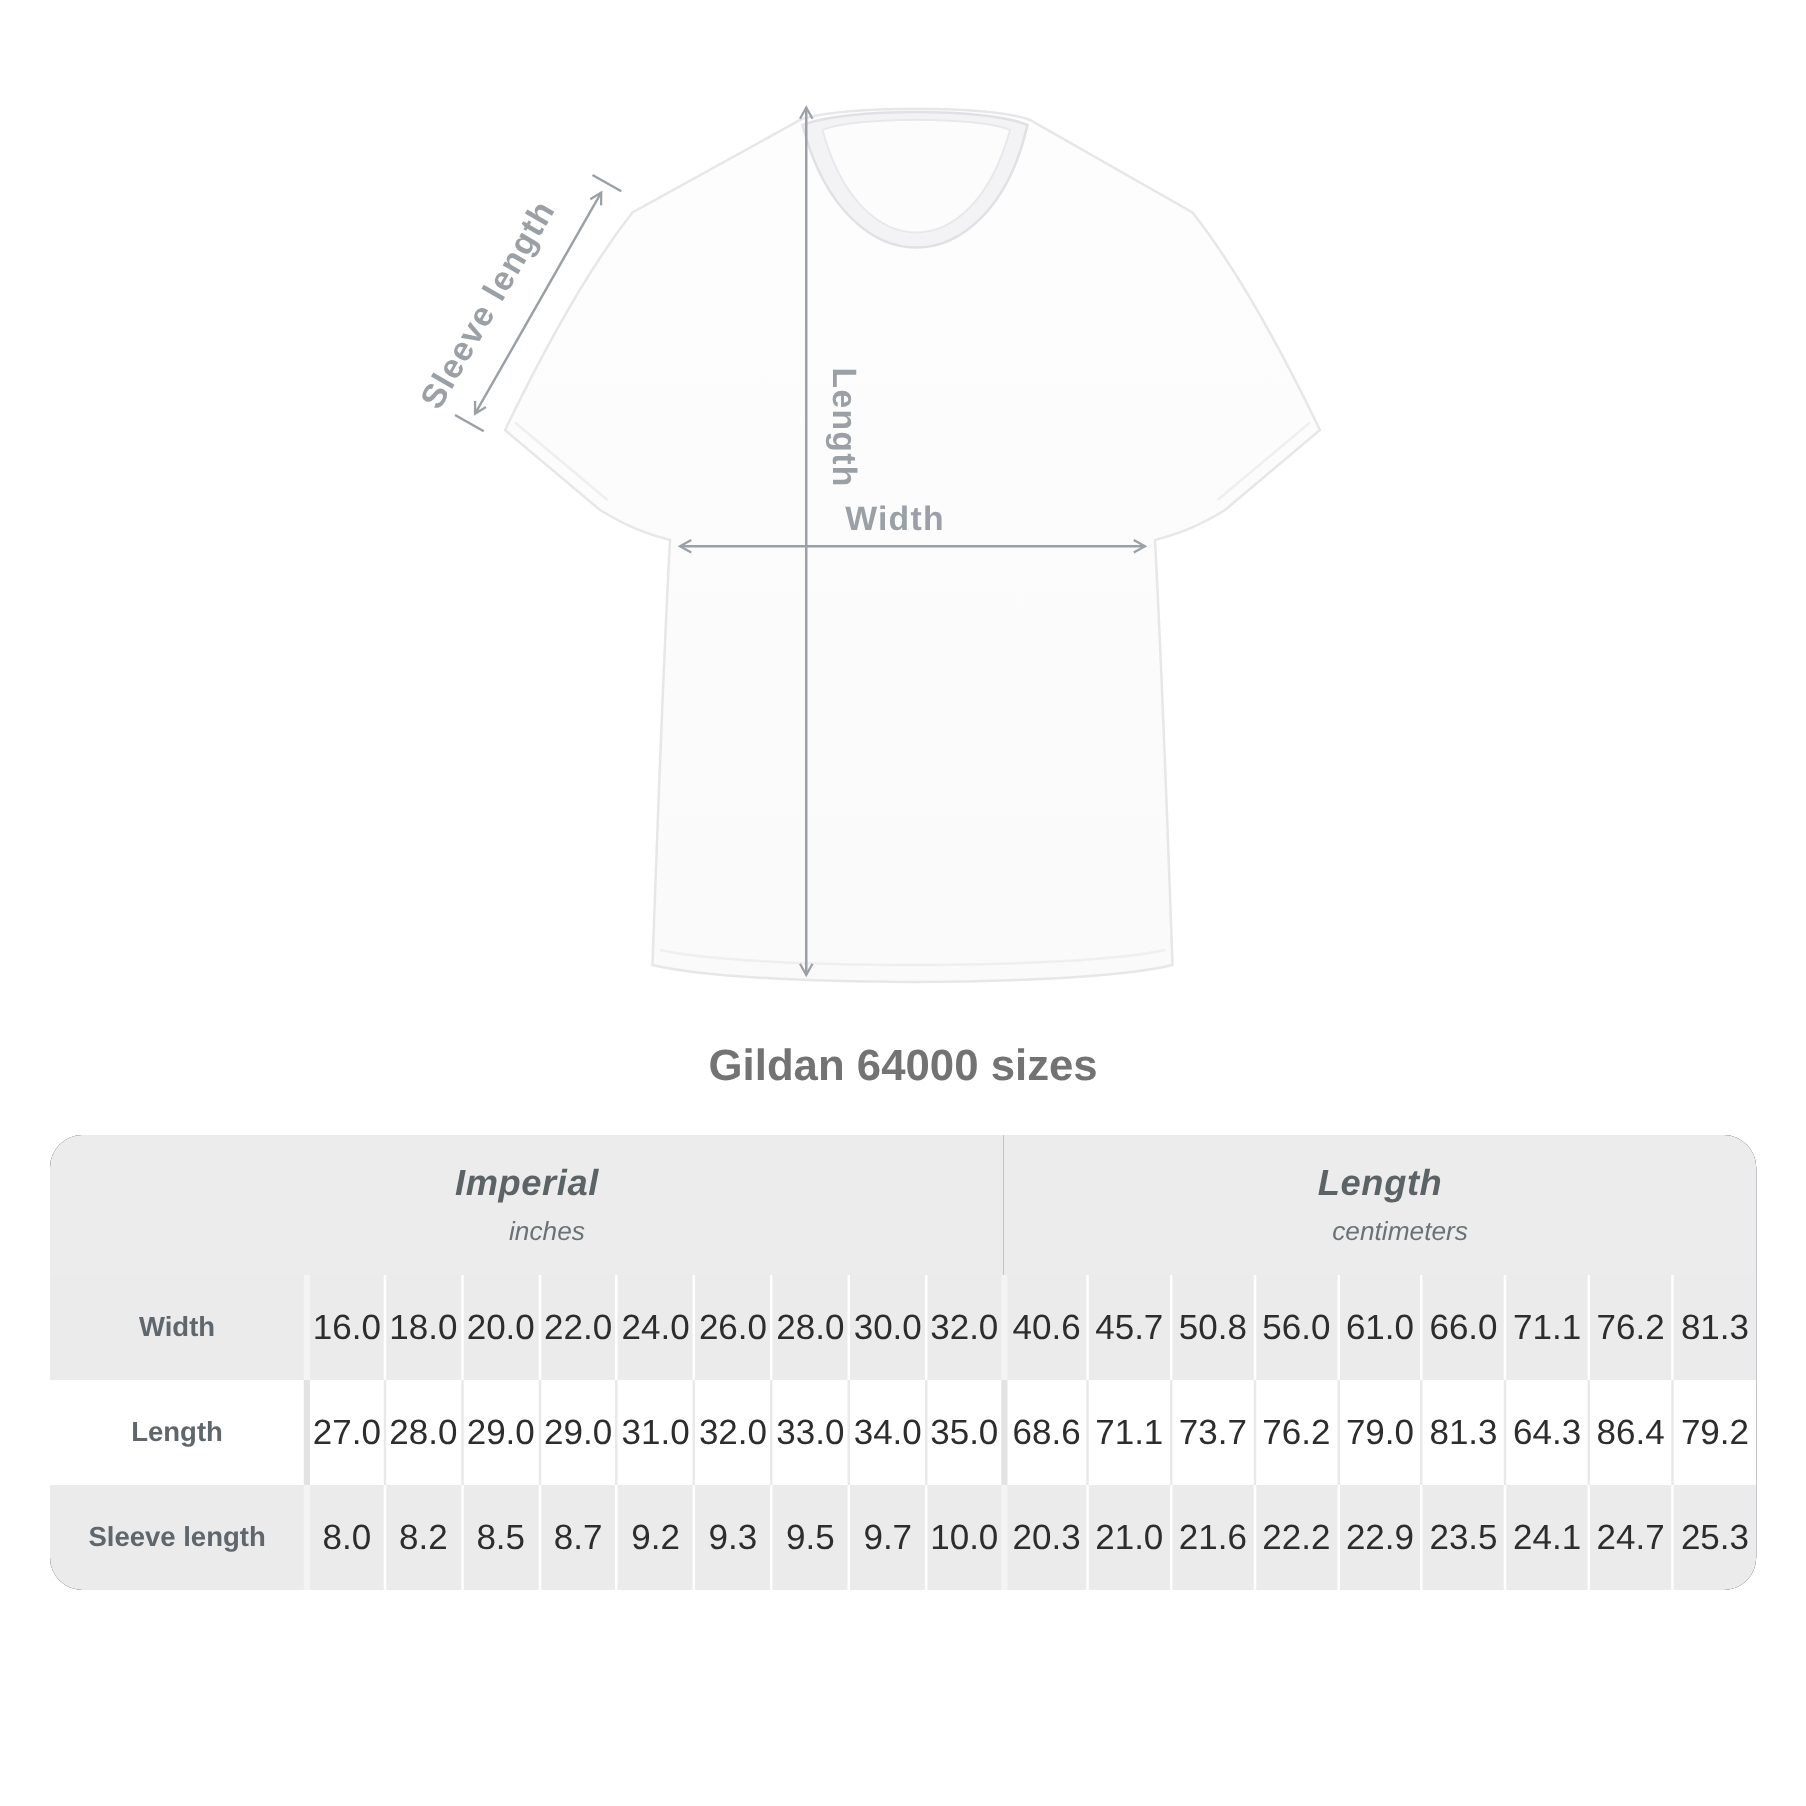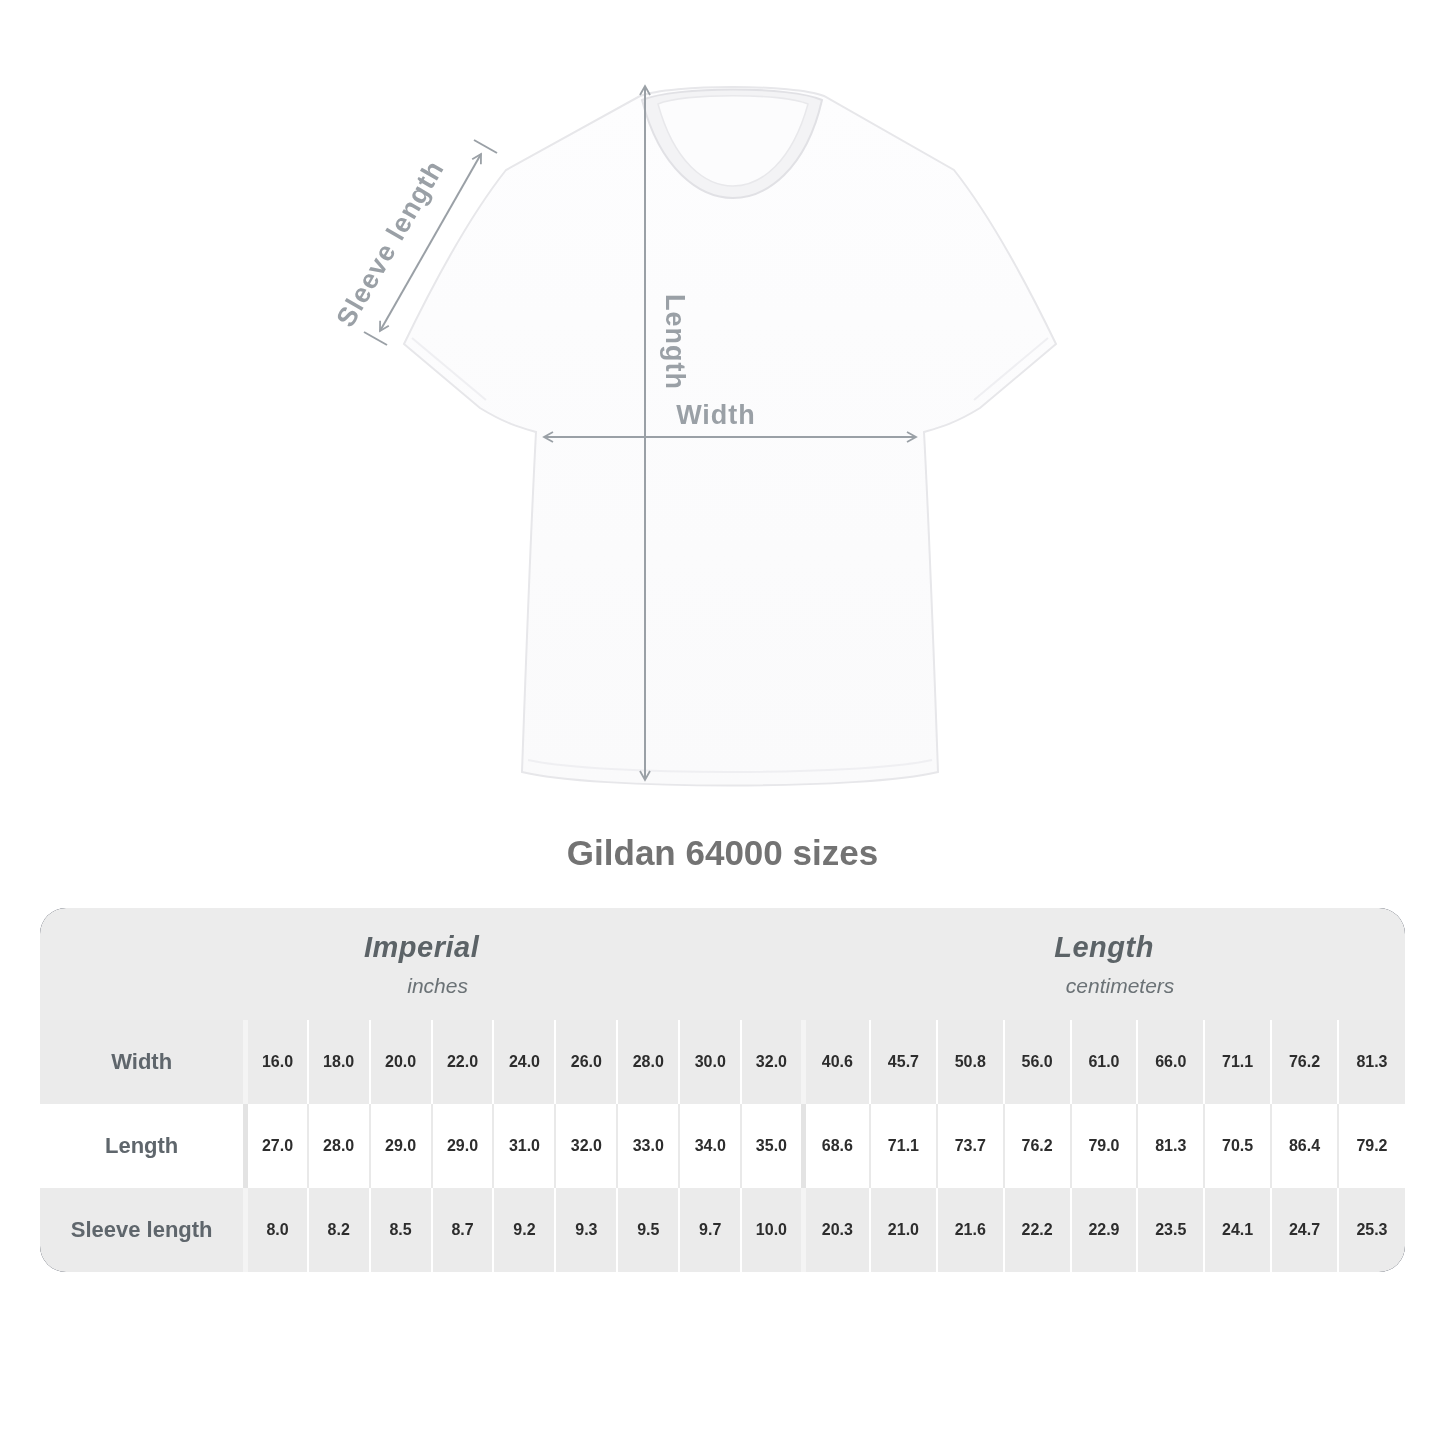--- a/index.html
+++ b/index.html
@@ -70,21 +70,21 @@
     border-left-width:5px;border-left-color:var(--sepwide);
   }
 
   th.row-label, th.size-head{
     font-size:22px;font-weight:bold;color:#5f666c;
   }
   th.col-head{
     font-size:22px;font-weight:bold;color:#5c6367;
   }
   td.val{
-    font-size:16px;font-weight:bold;color:#2d2d2d;
+    font-size:28px;font-weight:normal;color:#2d2d2d;
   }
 </style>
 </head>
 <body>
 
 <div class="page">
 
   <div class="shirt-area">
     <svg width="1445" height="828" viewBox="0 0 1445 828">
       <defs>
@@ -204,21 +204,21 @@
         <td class="val">32.0</td>
         <td class="val">33.0</td>
         <td class="val">34.0</td>
         <td class="val">35.0</td>
         <td class="val">68.6</td>
         <td class="val">71.1</td>
         <td class="val">73.7</td>
         <td class="val">76.2</td>
         <td class="val">79.0</td>
         <td class="val">81.3</td>
-        <td class="val">70.5</td>
+        <td class="val">64.3</td>
         <td class="val">86.4</td>
         <td class="val">79.2</td>
       </tr>
 
       <tr class="data gray">
         <th class="row-label">Sleeve length</th>
         <td class="val">8.0</td>
         <td class="val">8.2</td>
         <td class="val">8.5</td>
         <td class="val">8.7</td>

